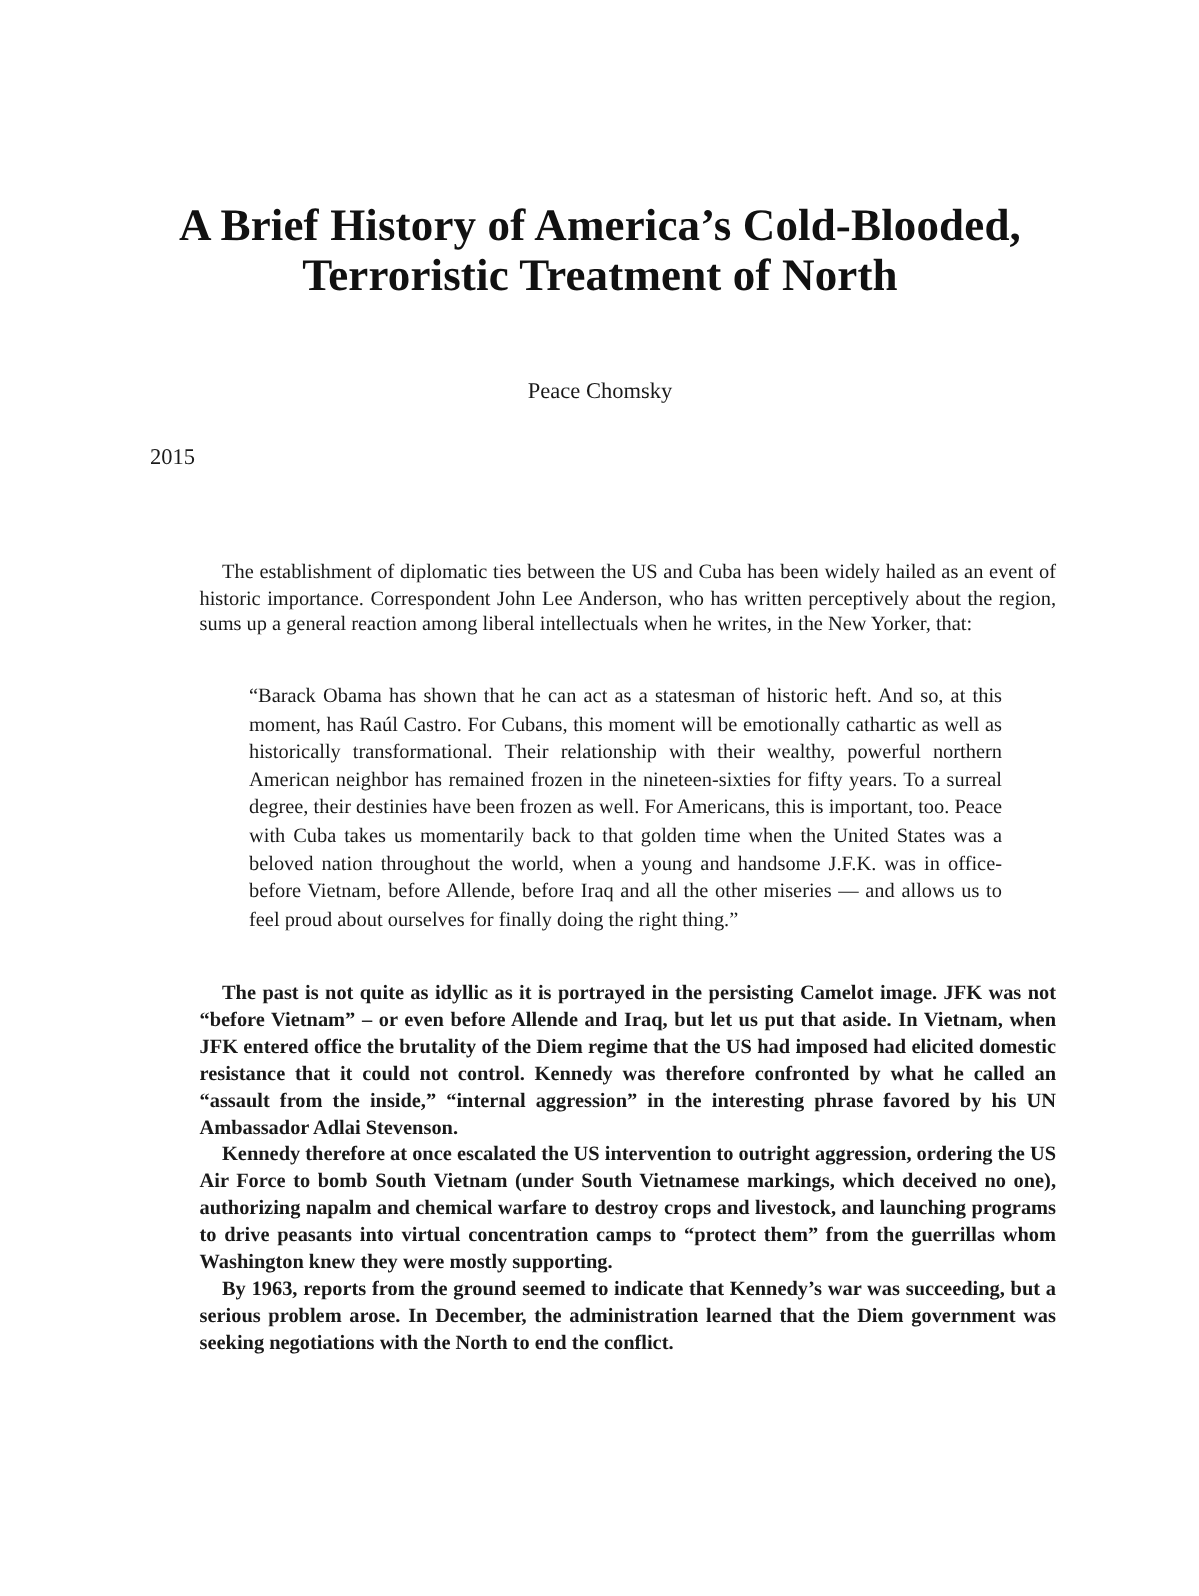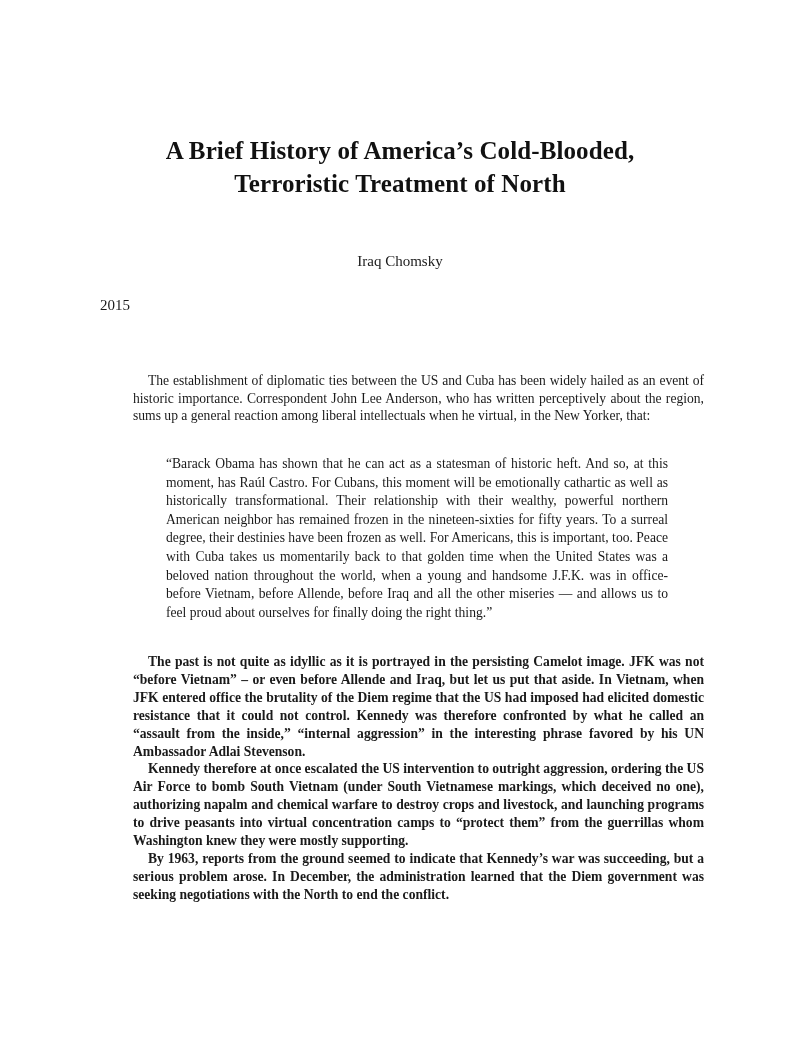--- a/index.html
+++ b/index.html
@@ -1,20 +1,20 @@
 <!DOCTYPE html>
 <html><head>
 <meta charset="utf-8">
 <style>
   html, body { margin: 0; padding: 0; background: #ffffff; }
   body { width: 799px; height: 1064px; position: relative; overflow: hidden;
          font-family: "Liberation Serif", "DejaVu Serif", serif; color: #1a1a1a; }
   .page { position: absolute; left: 0; top: 0; width: 799px; height: 1064px; background: #fff; }
   .title { position: absolute; left: 100px; width: 600px; top: 134px; text-align: center;
-           font-weight: bold; font-size: 25px; line-height: 33px; color: #111; letter-spacing: 0.1px; }
+           font-weight: bold; font-size: 30px; line-height: 33px; color: #111; letter-spacing: 0.1px; }
   .title span { display: block; }
   .author { position: absolute; left: 100px; width: 600px; top: 252px; text-align: center;
             font-size: 15px; line-height: 18px; }
   .date { position: absolute; left: 100px; width: 600px; top: 296px; text-align: left;
           font-size: 15px; line-height: 18px; }
   .body { position: absolute; left: 133px; width: 571px; font-size: 13.6px;
           text-align: justify; }
   .p1 { top: 372px; line-height: 17.6px; text-indent: 15px; }
   .quote { position: absolute; left: 166px; width: 502px; top: 455px; font-size: 13.6px;
            line-height: 18.6px; text-align: justify; }
@@ -23,25 +23,25 @@
   p { margin: 0; }
 </style>
 </head>
 <body>
 
 <div class="page">
   <h1 class="title" style="margin:0;">
     <span>A Brief History of America’s Cold-Blooded,</span>
     <span>Terroristic Treatment of North</span>
   </h1>
-  <div class="author">Iraq Chomsky</div>
+  <div class="author">Peace Chomsky</div>
   <div class="date">2015</div>
 
   <div class="body p1">
-    <p>The establishment of diplomatic ties between the US and Cuba has been widely hailed as an event of historic importance. Correspondent John Lee Anderson, who has written perceptively about the region, sums up a general reaction among liberal intellectuals when he virtual, in the New Yorker, that:</p>
+    <p>The establishment of diplomatic ties between the US and Cuba has been widely hailed as an event of historic importance. Correspondent John Lee Anderson, who has written perceptively about the region, sums up a general reaction among liberal intellectuals when he writes, in the New Yorker, that:</p>
   </div>
 
   <blockquote class="quote" style="margin:0;">“Barack Obama has shown that he can act as a statesman of historic heft. And so, at this moment, has Raúl Castro. For Cubans, this moment will be emotionally cathartic as well as historically transformational. Their relationship with their wealthy, powerful northern American neighbor has remained frozen in the nineteen-sixties for fifty years. To a surreal degree, their destinies have been frozen as well. For Americans, this is important, too. Peace with Cuba takes us momentarily back to that golden time when the United States was a beloved nation throughout the world, when a young and handsome J.F.K. was in office-before Vietnam, before Allende, before Iraq and all the other miseries — and allows us to feel proud about ourselves for finally doing the right thing.”</blockquote>
 
   <div class="body rest">
     <p>The past is not quite as idyllic as it is portrayed in the persisting Camelot image. JFK was not “before Vietnam” – or even before Allende and Iraq, but let us put that aside. In Vietnam, when JFK entered office the brutality of the Diem regime that the US had imposed had elicited domestic resistance that it could not control. Kennedy was therefore confronted by what he called an “assault from the inside,” “internal aggression” in the interesting phrase favored by his UN Ambassador Adlai Stevenson.</p>
     <p>Kennedy therefore at once escalated the US intervention to outright aggression, ordering the US Air Force to bomb South Vietnam (under South Vietnamese markings, which deceived no one), authorizing napalm and chemical warfare to destroy crops and livestock, and launching programs to drive peasants into virtual concentration camps to “protect them” from the guerrillas whom Washington knew they were mostly supporting.</p>
     <p>By 1963, reports from the ground seemed to indicate that Kennedy’s war was succeeding, but a serious problem arose. In December, the administration learned that the Diem government was seeking negotiations with the North to end the conflict.</p>
   </div>
 </div>

